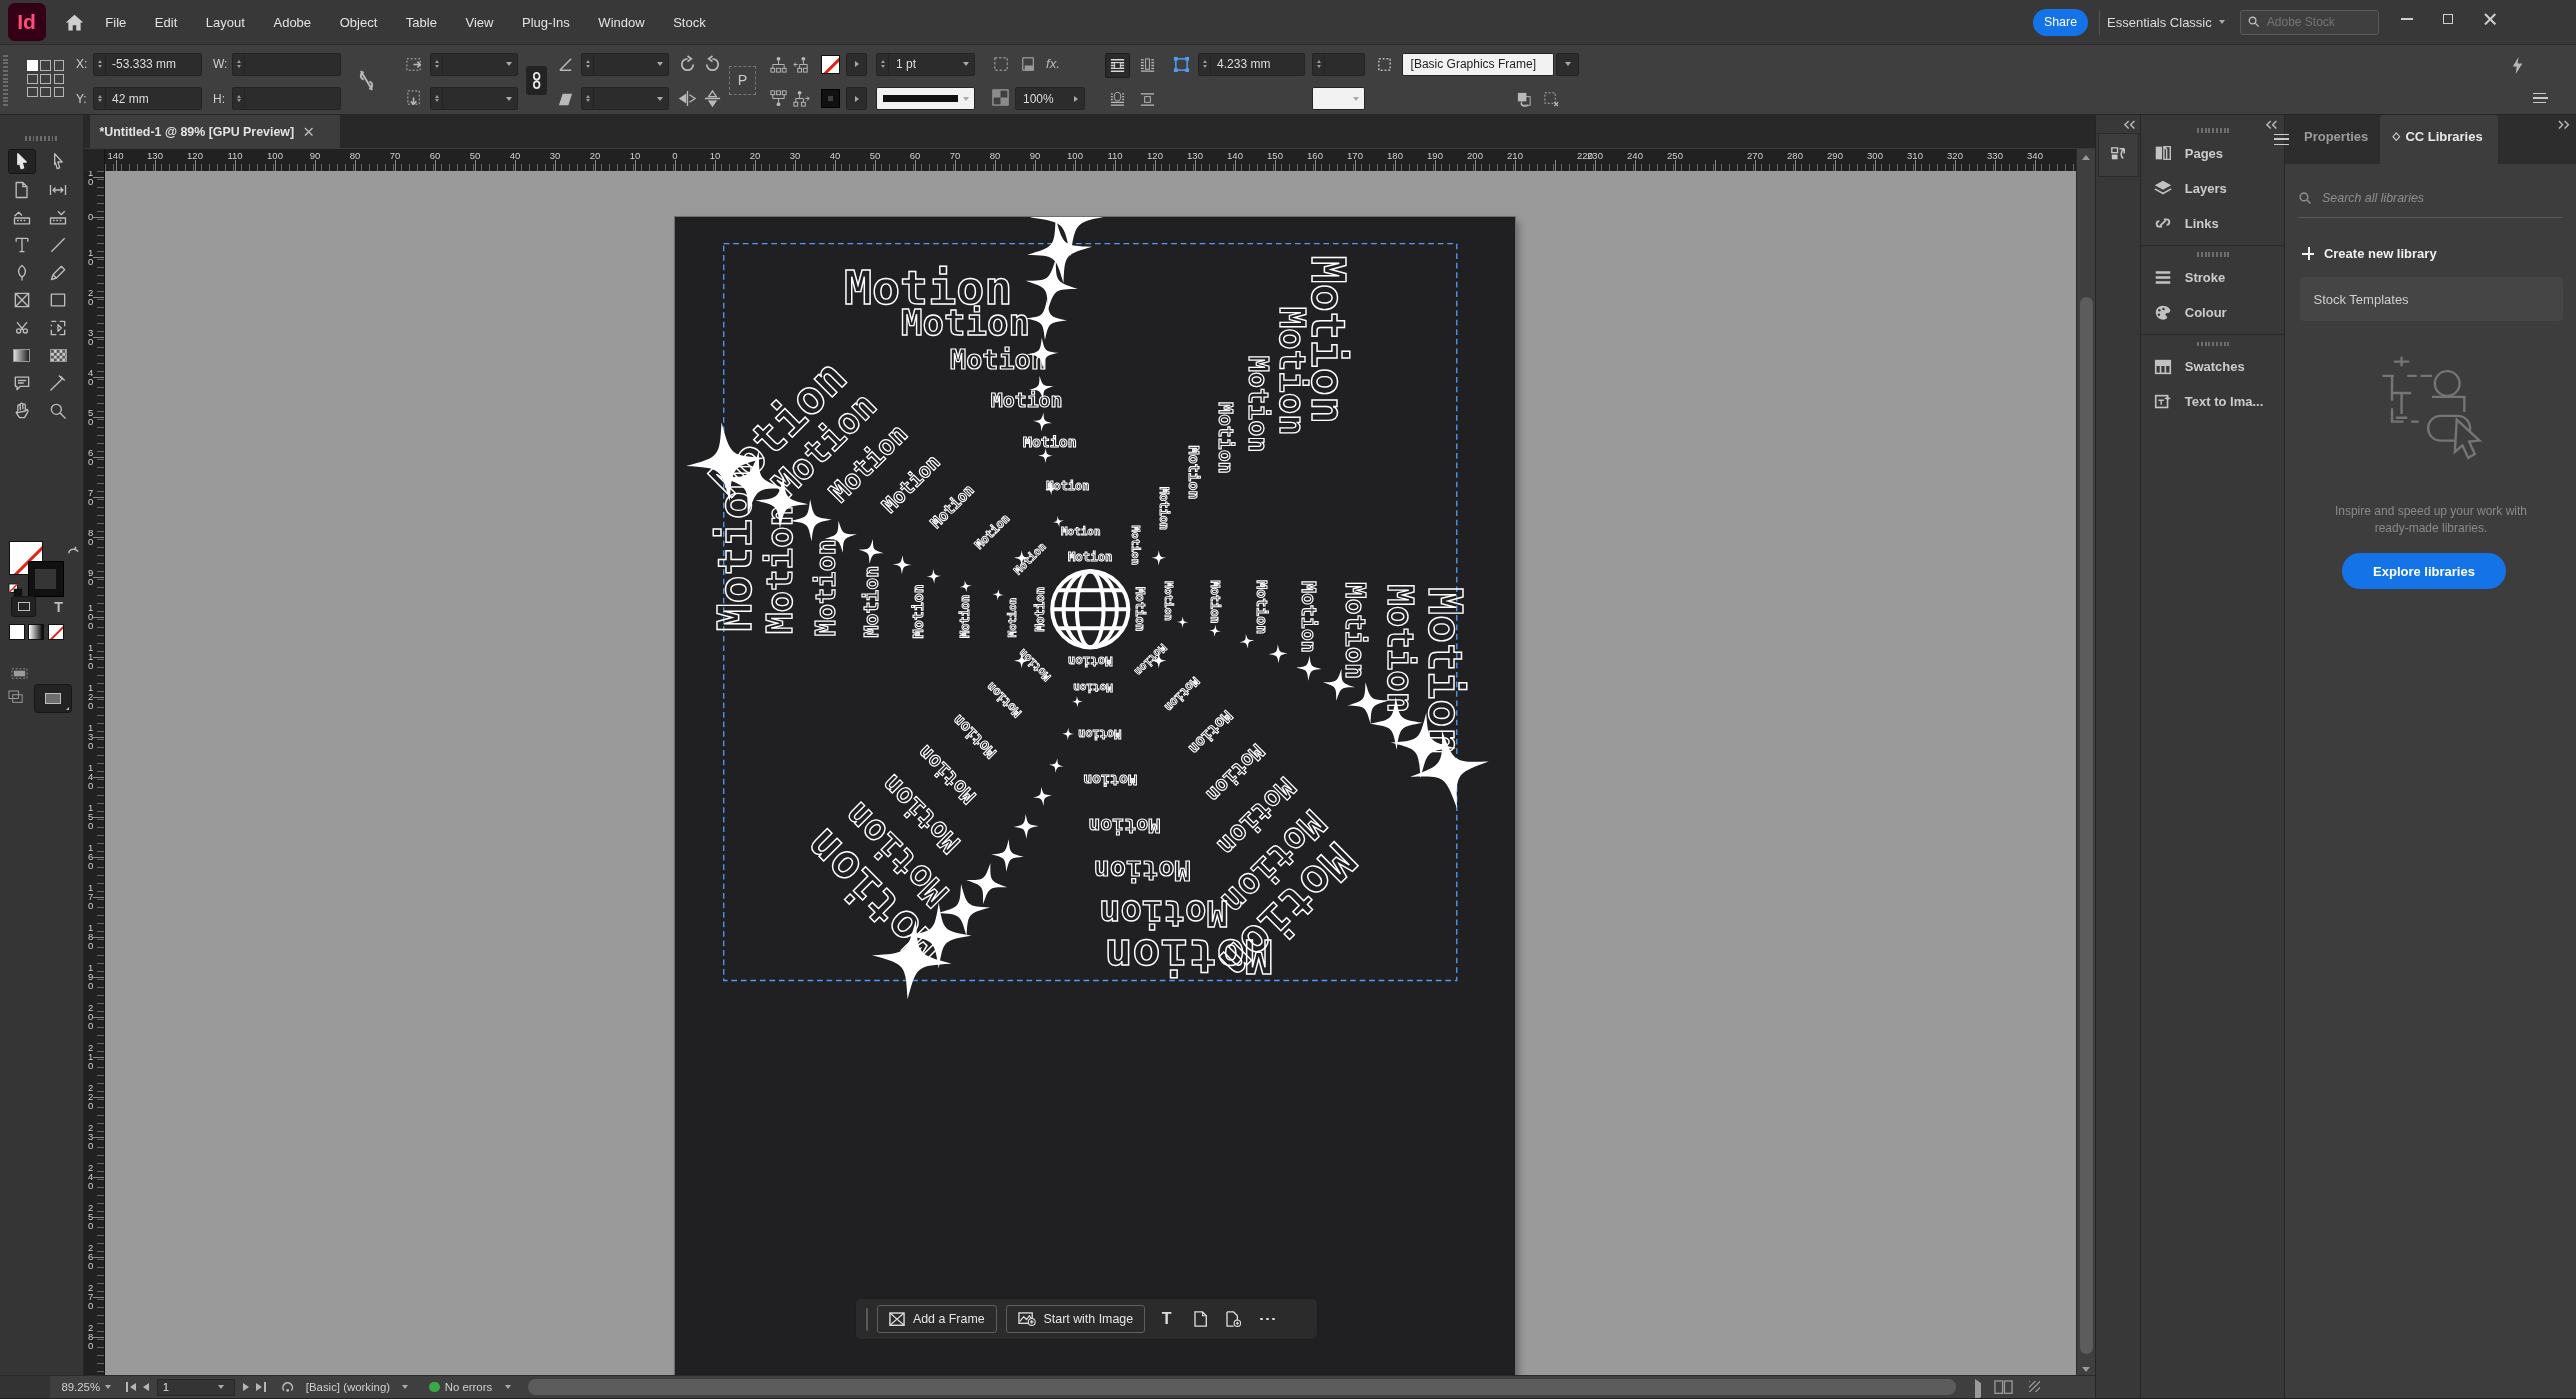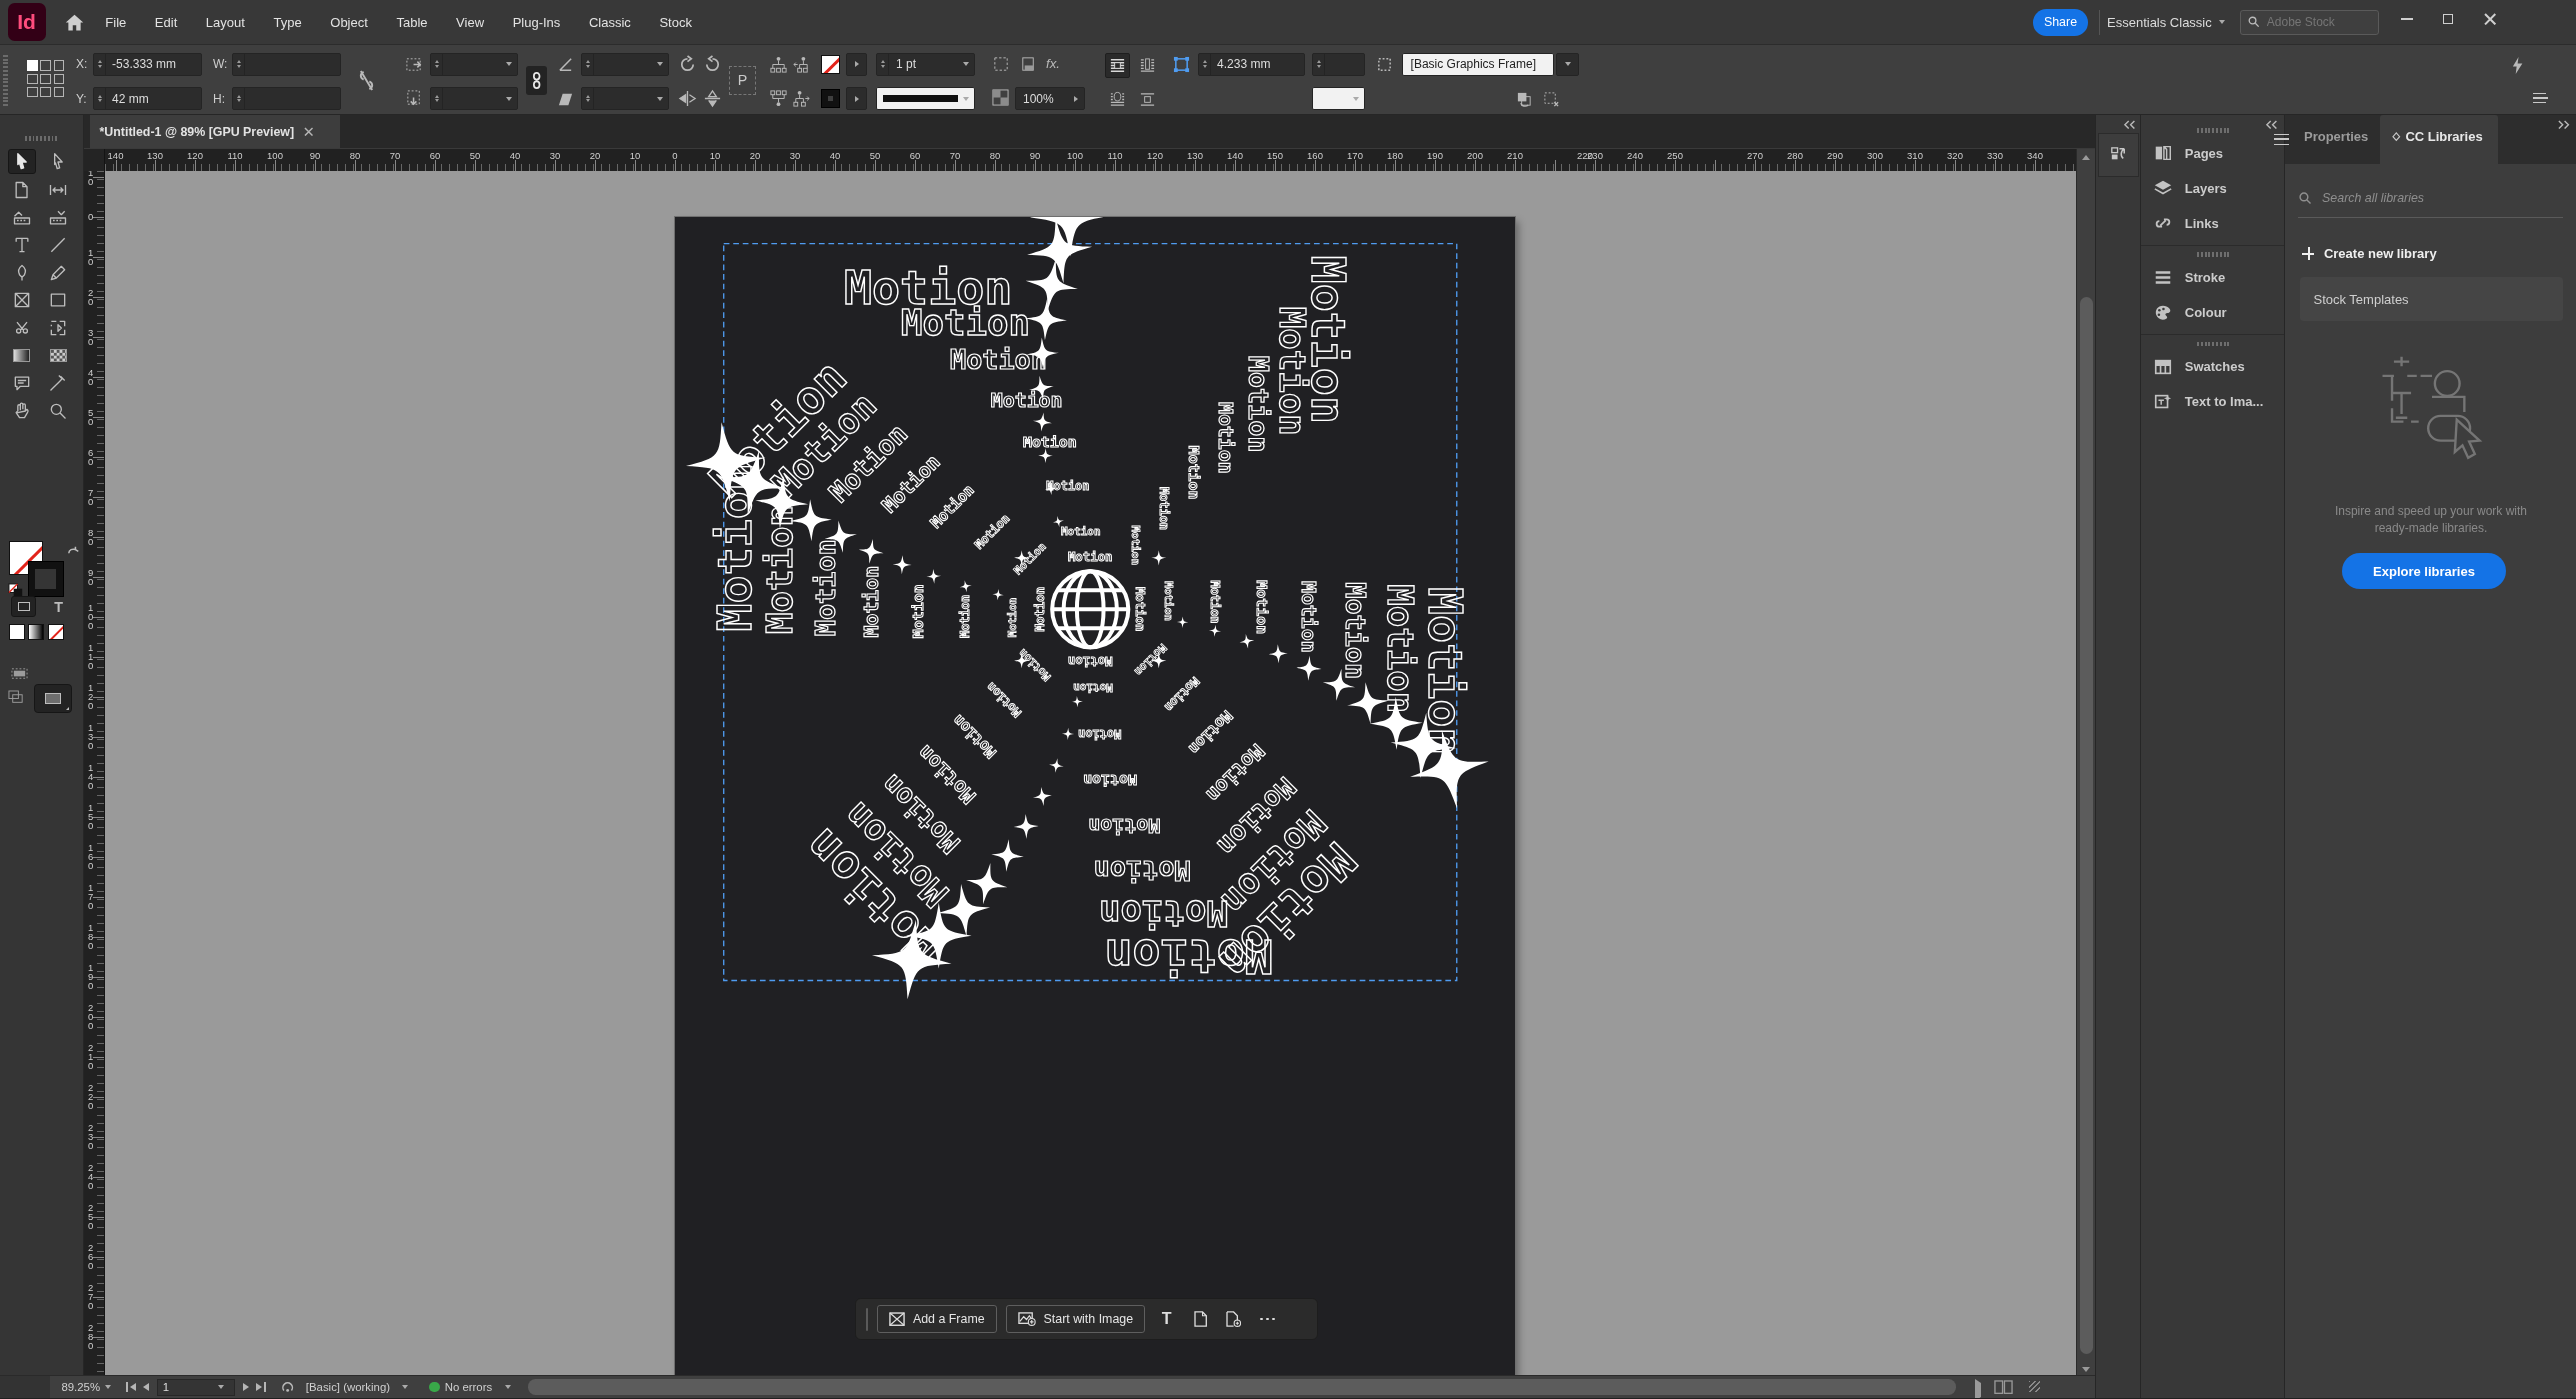--- a/index.html
+++ b/index.html
@@ -134,26 +134,26 @@
     <div class="abs" id="logo">Id</div>
     <div class="abs icon" id="home">
       <svg width="21" height="21" viewBox="0 0 24 24">
           <path d="M12 3 L22 12 H19 V21 H14 V15 H10 V21 H5 V12 H2 Z" fill="#cfcfcf"></path>
         </svg>
     </div>
     <div class="abs flex" id="menu-items">
         <div class="menu-item">File</div>
         <div class="menu-item">Edit</div>
         <div class="menu-item">Layout</div>
-        <div class="menu-item">Type</div>
+        <div class="menu-item">Adobe</div>
         <div class="menu-item">Object</div>
         <div class="menu-item">Table</div>
         <div class="menu-item">View</div>
         <div class="menu-item">Plug-Ins</div>
-        <div class="menu-item">Classic</div>
+        <div class="menu-item">Window</div>
         <div class="menu-item">Stock</div>
       </div>
     <div class="abs" id="share-btn">Share</div>
     <div class="abs" id="titlebar-sep"></div>
     <div class="abs flex" id="workspace">
       <span>Essentials Classic</span>
       <span class="ddarrow" style="margin:0"></span>
     </div>
     <div class="abs" id="stock-search">
       <svg width="13.3" height="13.3" viewBox="0 0 24 24">

